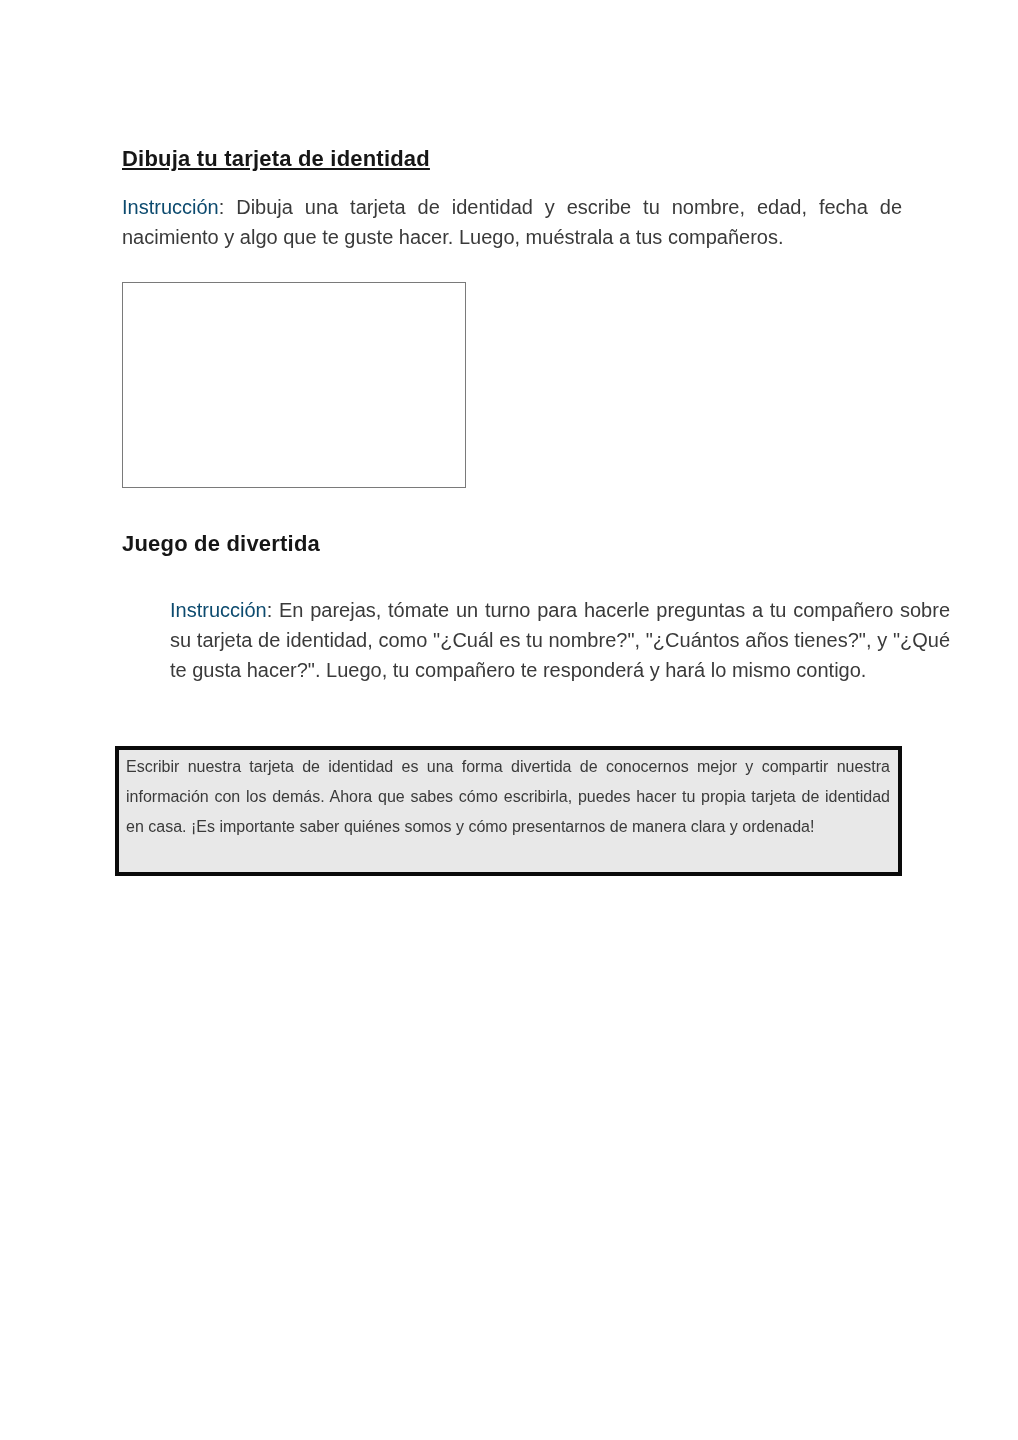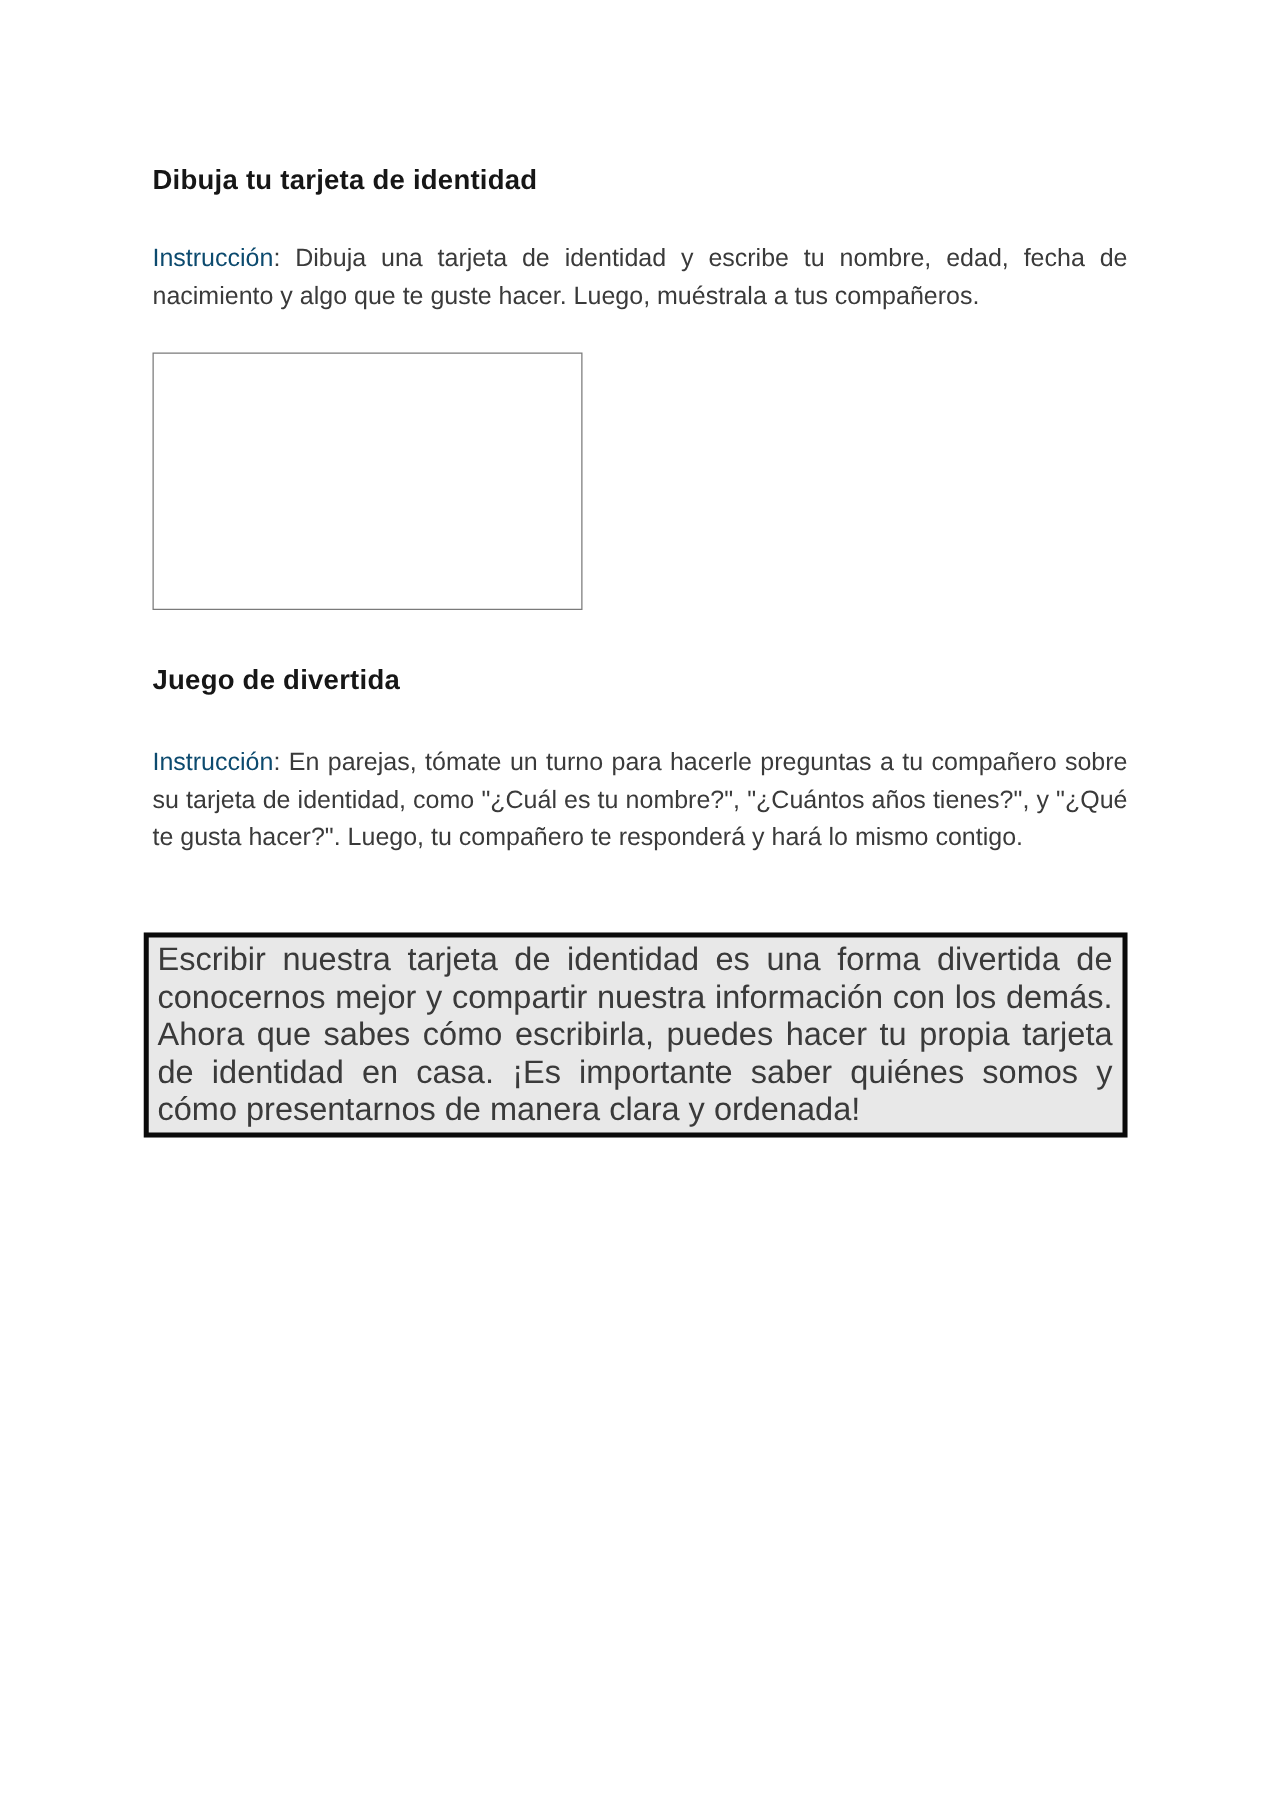--- a/index.html
+++ b/index.html
@@ -18,33 +18,33 @@
   }
   .heading {
     position: absolute;
     left: 122px;
     width: 780px;
     font-size: 22px;
     font-weight: bold;
     color: #161616;
     letter-spacing: 0.2px;
   }
-  .heading-1 { top: 131px; }
+  .heading-1 { top: 146px; text-decoration: underline; }
   .heading-2 { top: 531px; }
   .body-par {
     position: absolute;
     left: 122px;
     width: 780px;
     font-size: 20px;
     line-height: 30px;
     text-align: justify;
     color: #3a3a3a;
   }
   .par-1 { top: 172px; }
-  .par-2 { top: 575px; }
+  .par-2 { top: 575px; margin-left: 48px; }
   .bold-label {
     font-weight: normal;
     color: #0c4a6e;
   }
   .drawing-box {
     position: absolute;
     left: 122px;
     top: 282px;
     width: 344px;
     height: 206px;
@@ -55,21 +55,21 @@
   .summary-box {
     position: absolute;
     left: 115px;
     top: 746px;
     width: 787px;
     min-height: 130px;
     box-sizing: border-box;
     border: 4px solid #0a0a0a;
     background: #e8e8e8;
     padding: 2px 8px 4px 7px;
-    font-size: 26px;
+    font-size: 16px;
     line-height: 30px;
     text-align: justify;
     color: #3a3a3a;
   }
 </style>
 </head>
 <body>
 
 <div class="page">
 

